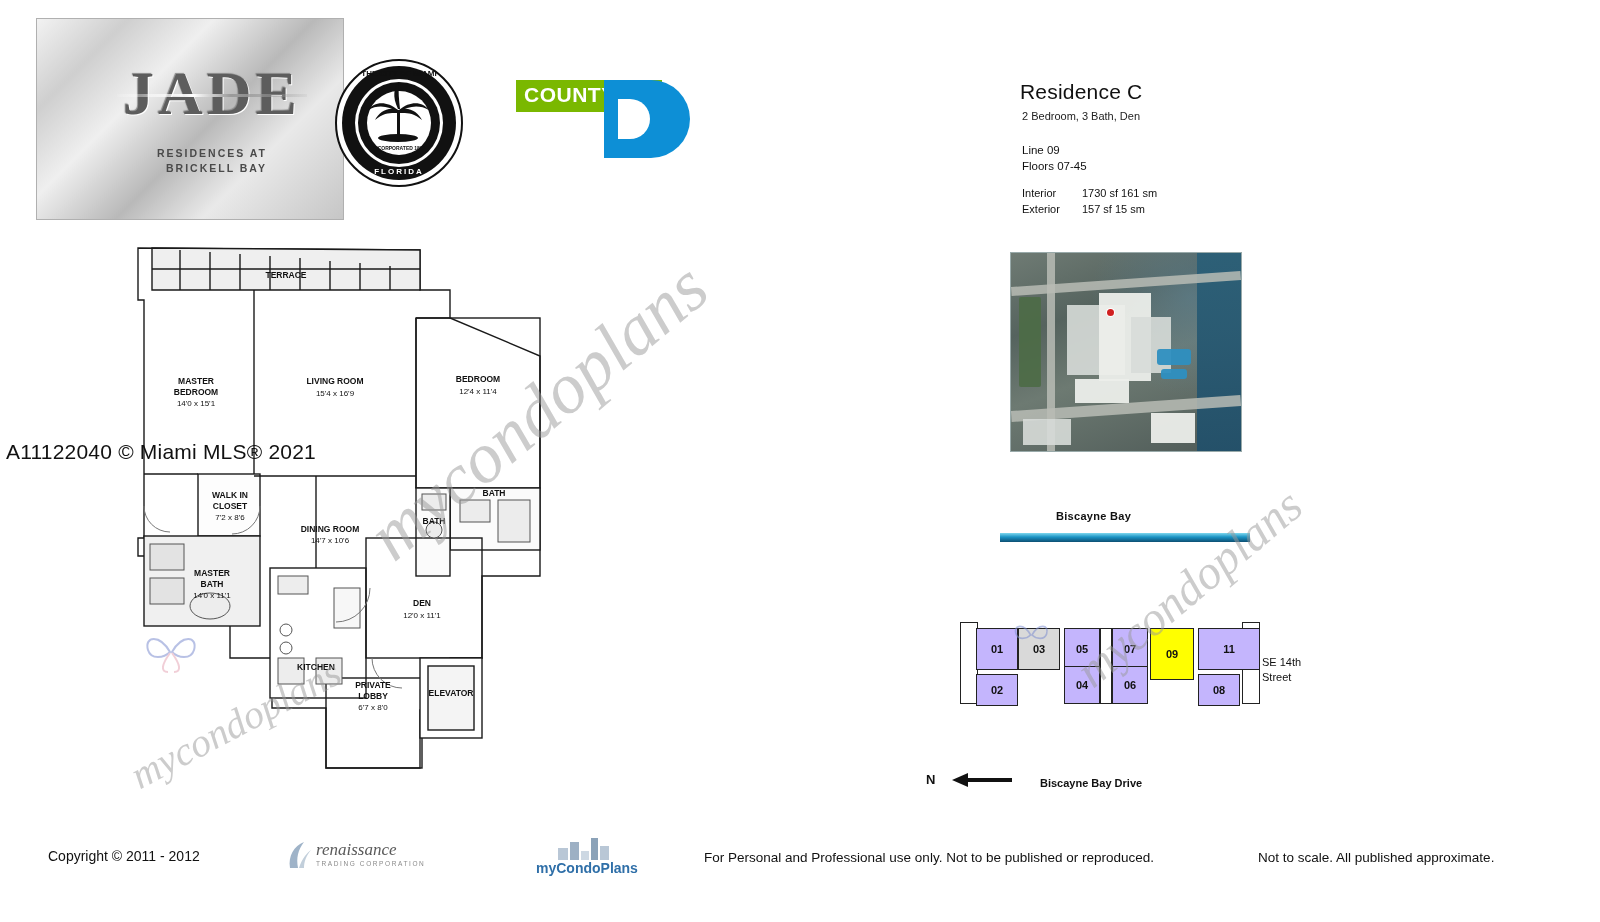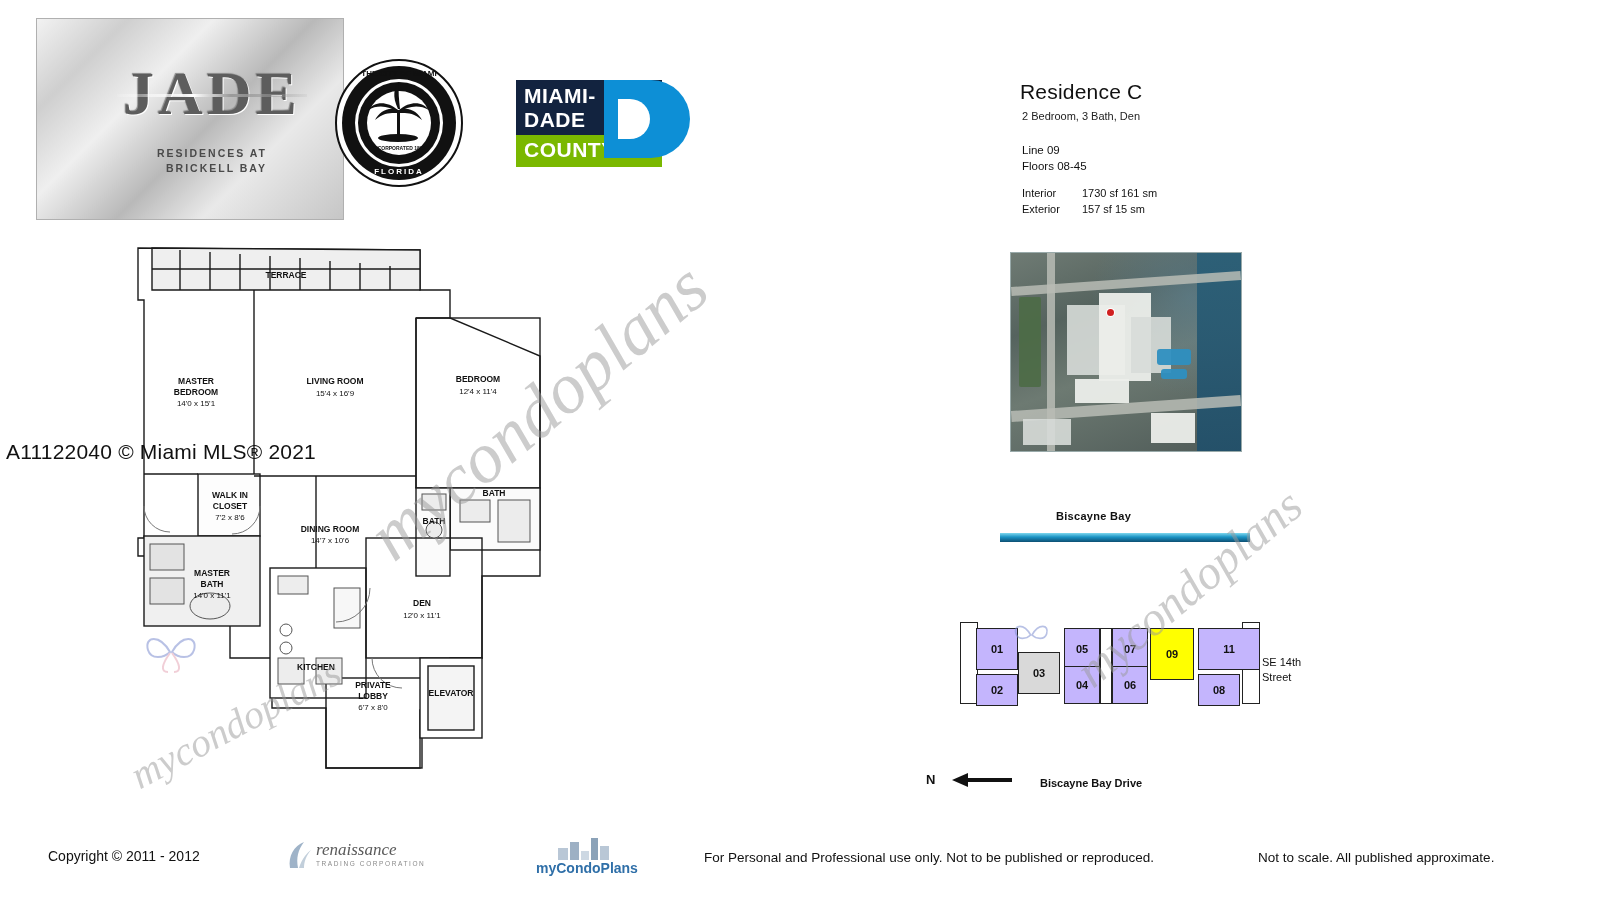--- a/index.html
+++ b/index.html
@@ -89,21 +89,21 @@
   #bay-band{left:1000px;top:533px;width:250px;height:9px;
     background:linear-gradient(180deg,#7fd8ef 0%,#1a93c4 45%,#0d4f73 100%);}
 
   
   #keyplan{left:960px;top:600px;width:300px;height:120px;}
   .kp-unit{
     position:absolute;border:1px solid #222;background:#c4b5fd;
     font-size:11px;font-weight:700;display:flex;align-items:center;justify-content:center;
     box-sizing:border-box;
   }
-  .kp-unit.gray{background:#d9d9d9;margin-top:24px;}
+  .kp-unit.gray{background:#d9d9d9;}
   .kp-unit.hi{background:#ffff00;}
   .kp-wing{position:absolute;border:1px solid #222;background:#fff;box-sizing:border-box;}
   #street-label{left:1262px;top:655px;font-size:11px;line-height:15px;}
 
   
   #north{left:926px;top:772px;font-size:13px;font-weight:700;}
   #north-arrow{left:952px;top:772px;width:60px;height:16px;}
   #bbd-label{left:1040px;top:777px;font-size:11px;font-weight:700;}
 
   
@@ -167,34 +167,33 @@
       <path d="M65 52 C75 48, 84 54, 88 62 C79 54, 71 55, 65 55 Z"></path>
       <ellipse cx="64" cy="80" rx="20" ry="4"></ellipse>
     </g>
     <text x="65" y="18" class="rdim" text-anchor="middle" fill="#ffffff" font-size="7.5" font-weight="bold">THE CITY OF MIAMI</text>
     <text x="65" y="92" text-anchor="middle" fill="#111" font-size="5" font-weight="bold">INCORPORATED 1896</text>
     <text x="65" y="116" text-anchor="middle" fill="#ffffff" font-size="8" font-weight="bold" letter-spacing="2">FLORIDA</text>
   </svg>
 </div>
 
 <div class="abs" id="mdc-logo">
-  <div class="mdc-top">MIAMI-DADE</div>
   <div class="mdc-bot">COUNTY</div>
   <div class="mdc-d">
     <div class="d-shape">
         <div class="d-hole"></div>
       </div>
   </div>
 </div>
 
 <div class="abs" id="res-title">Residence C</div>
 <div class="abs" id="res-sub">2 Bedroom, 3 Bath, Den</div>
 <div class="abs" id="res-line">
   <div>Line 09</div>
-  <div>Floors 08-45</div>
+  <div>Floors 07-45</div>
 </div>
 <table class="abs" id="res-areas" cellspacing="0" cellpadding="0">
   <tbody>
       <tr>
     <td>Interior</td>
     <td>1730 sf 161 sm</td>
   </tr>
   <tr>
     <td>Exterior</td>
     <td>157 sf 15 sm</td>

